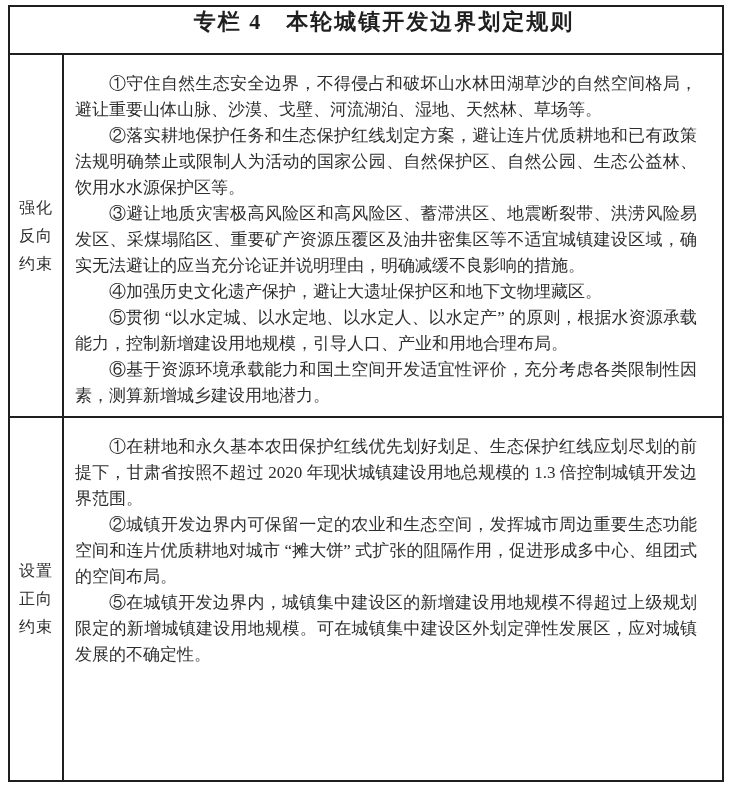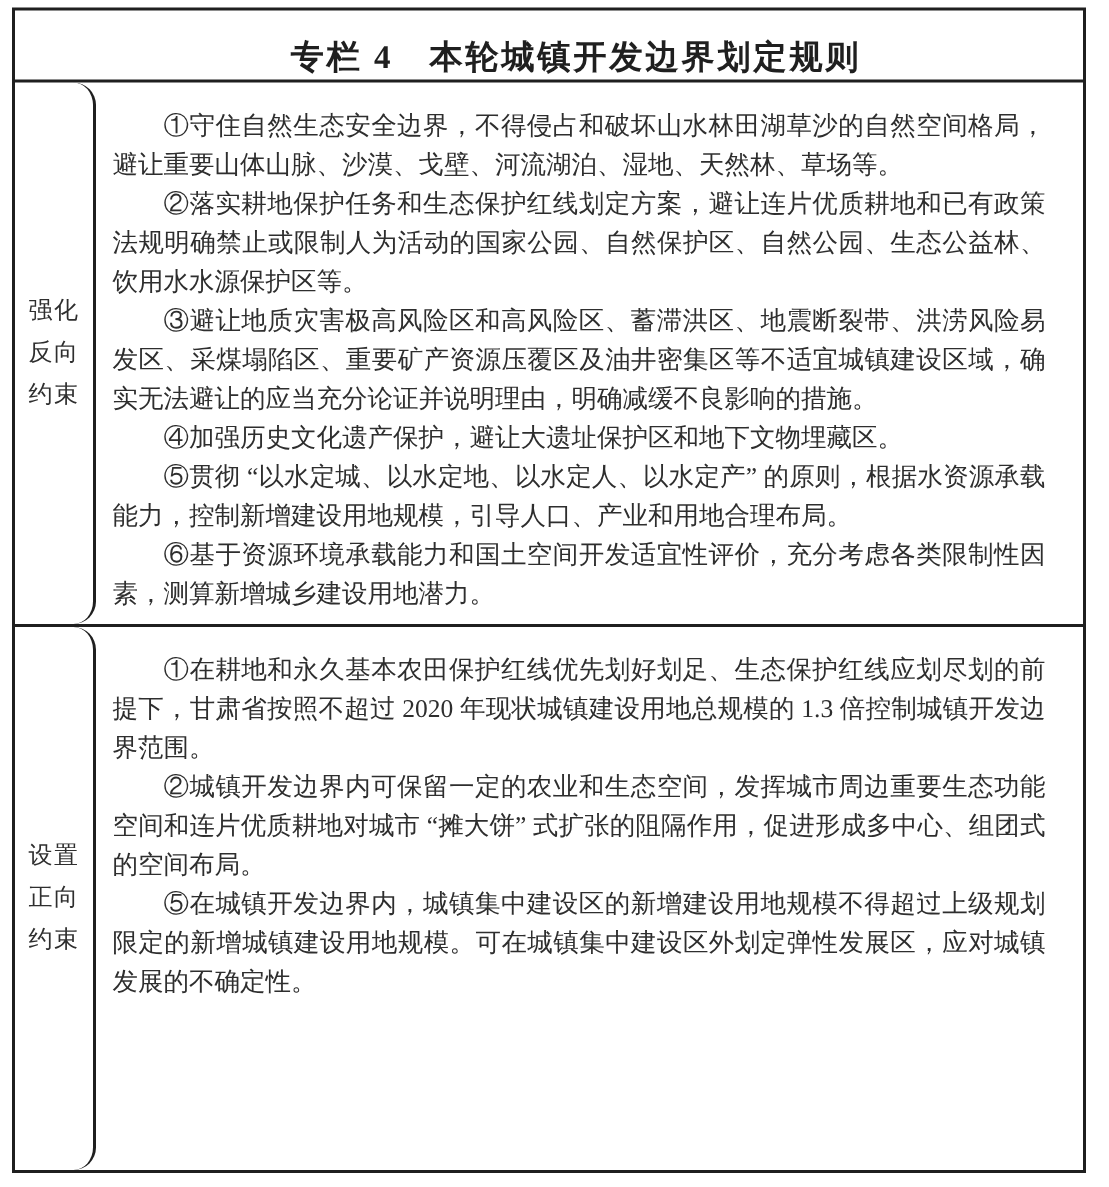--- a/index.html
+++ b/index.html
@@ -28,21 +28,21 @@
     border: 2px solid #1f1f1f;
     display: flex;
     flex-direction: column;
     background: #ffffff;
   }
   .title-row {
     height: 48px;
     box-sizing: border-box;
     border-bottom: 2px solid #1f1f1f;
     display: flex;
-    align-items: flex-end;
+    align-items: flex-start;
     justify-content: center;
     font-weight: bold;
     font-size: 22px;
     letter-spacing: 2px;
     color: #1f1f1f;
     flex: 0 0 auto;
     padding-left: 36px;
   }
   .trow {
     display: flex;
@@ -64,21 +64,20 @@
     box-sizing: border-box;
     border-right: 2px solid #1f1f1f;
     display: flex;
     flex-direction: column;
     align-items: center;
     justify-content: center;
     font-size: 16px;
     line-height: 28px;
     letter-spacing: 1px;
     color: #2e2e2e;
-    border-radius: 15px;
   }
   .content-cell {
     flex: 1 1 auto;
     box-sizing: border-box;
     padding: 16px 25px 0 11px;
     font-size: 17px;
     line-height: 26px;
     text-align: justify;
     text-justify: inter-character;
     overflow: hidden;

